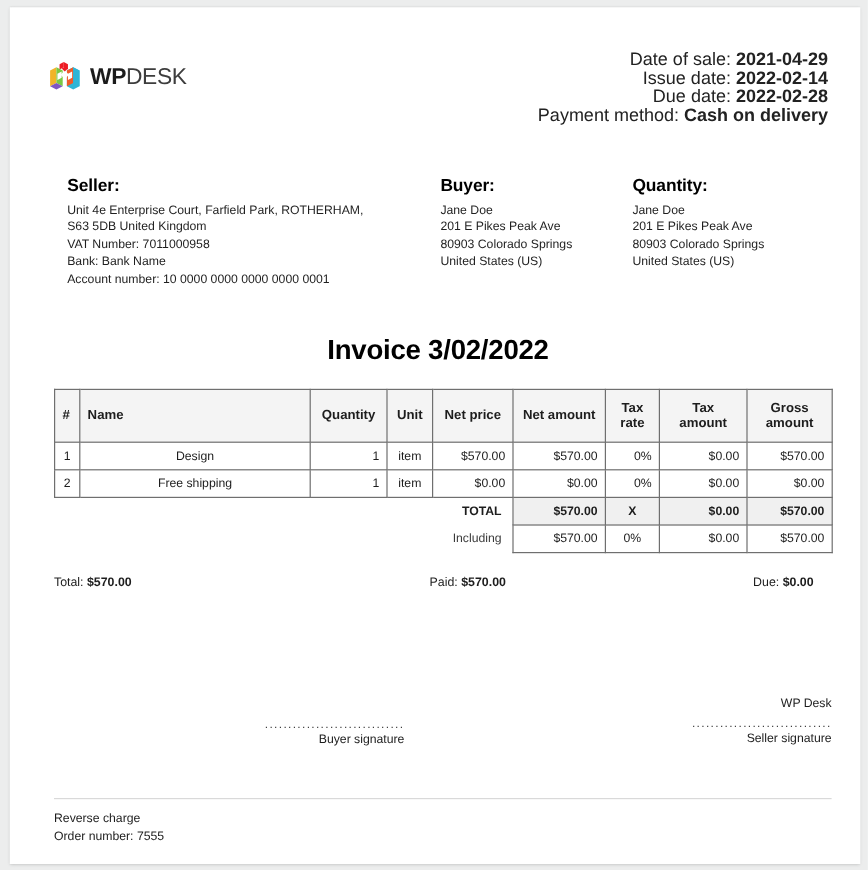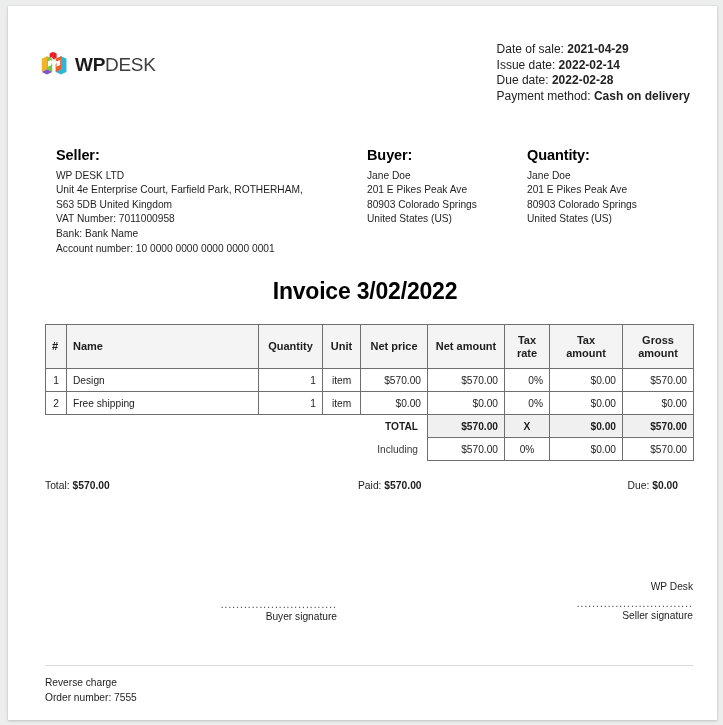--- a/index.html
+++ b/index.html
@@ -42,21 +42,21 @@
   }
 
   .logo-wrap { display: flex; align-items: center; gap: 7px; padding-top: 8px; }
 
   .logo-mark { width: 28px; height: 28px; display: block; }
 
   .logo-text { font-size: 19px; letter-spacing: -0.3px; line-height: 1; }
   .logo-text .wp { font-weight: bold; color: #1b1b1b; }
   .logo-text .desk { font-weight: normal; color: #3d3d3d; }
 
-  .meta { text-align: left; font-size: 12px; color: #222; line-height: 15.5px; }
+  .meta { text-align: right; font-size: 15px; color: #222; line-height: 15.5px; }
   .meta .val { font-weight: bold; }
 
   
   .parties {
     position: absolute;
     left: 0; top: 142px;
     width: 650px;
   }
   .party { position: absolute; top: 0; font-size: 10.2px; color: #1f1f1f; line-height: 14.6px; }
   .party.seller   { left: 16px;   width: 300px; }
@@ -92,21 +92,21 @@
     background: #f4f4f4;
     font-weight: bold;
     text-align: center;
     height: 44px;
     font-size: 11px;
     line-height: 13px;
   }
   table.items thead th.lft { text-align: left; }
   table.items tbody td { height: 23px; }
   td.num  { text-align: center; }
-  td.name { text-align: left; margin-top: 16px; }
+  td.name { text-align: center; margin-top: 16px; }
   td.r    { text-align: right; }
   td.c    { text-align: center; }
 
   
   tr.sum td { border: 1px solid #6f6f6f; height: 24px; }
   tr.sum td.blank { border: none; background: transparent; }
   tr.sum td.label { border: none; text-align: right; padding-right: 9px; background: transparent; }
   tr.total td { background: #f0f0f0; font-weight: bold; }
   tr.total td.label { font-weight: bold; color: #1d1d1d; }
   tr.including td.label { font-weight: normal; color: #3a3a3a; }
@@ -202,21 +202,20 @@
           <span>Payment method:</span>
           <span class="val">Cash on delivery</span>
         </div>
       </div>
     </div>
 
     <div class="parties">
 
       <div class="party seller">
         <h3>Seller:</h3>
-        <div>WP DESK LTD</div>
         <div class="line">Unit 4e Enterprise Court, Farfield Park, ROTHERHAM,
 S63 5DB United Kingdom</div>
         <div>VAT Number: 7011000958</div>
         <div>Bank: Bank Name</div>
         <div>Account number: 10 0000 0000 0000 0000 0001</div>
       </div>
 
       <div class="party buyer">
         <h3>Buyer:</h3>
         <div>Jane Doe</div>

